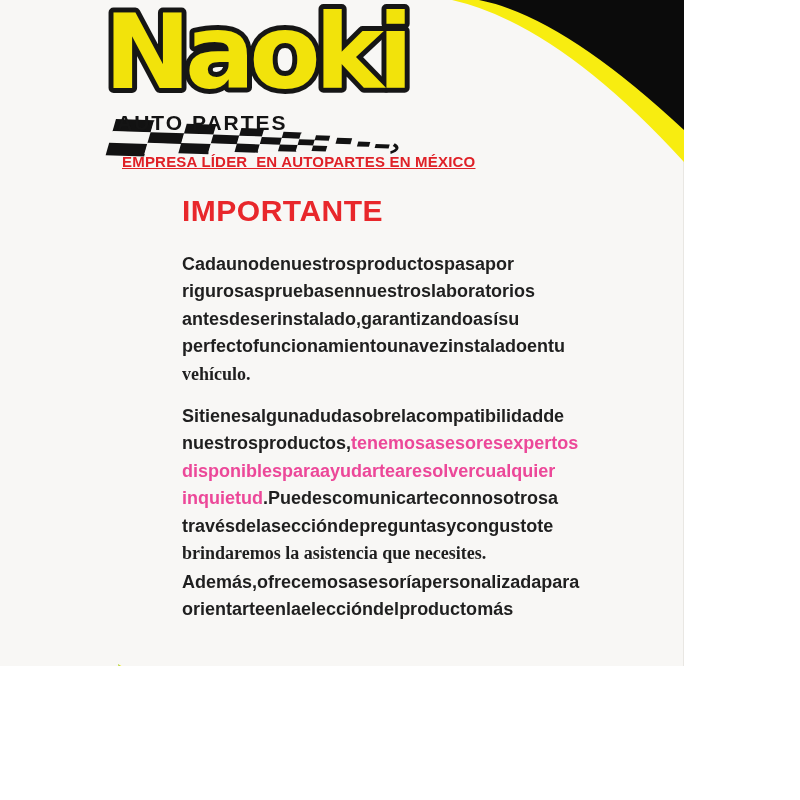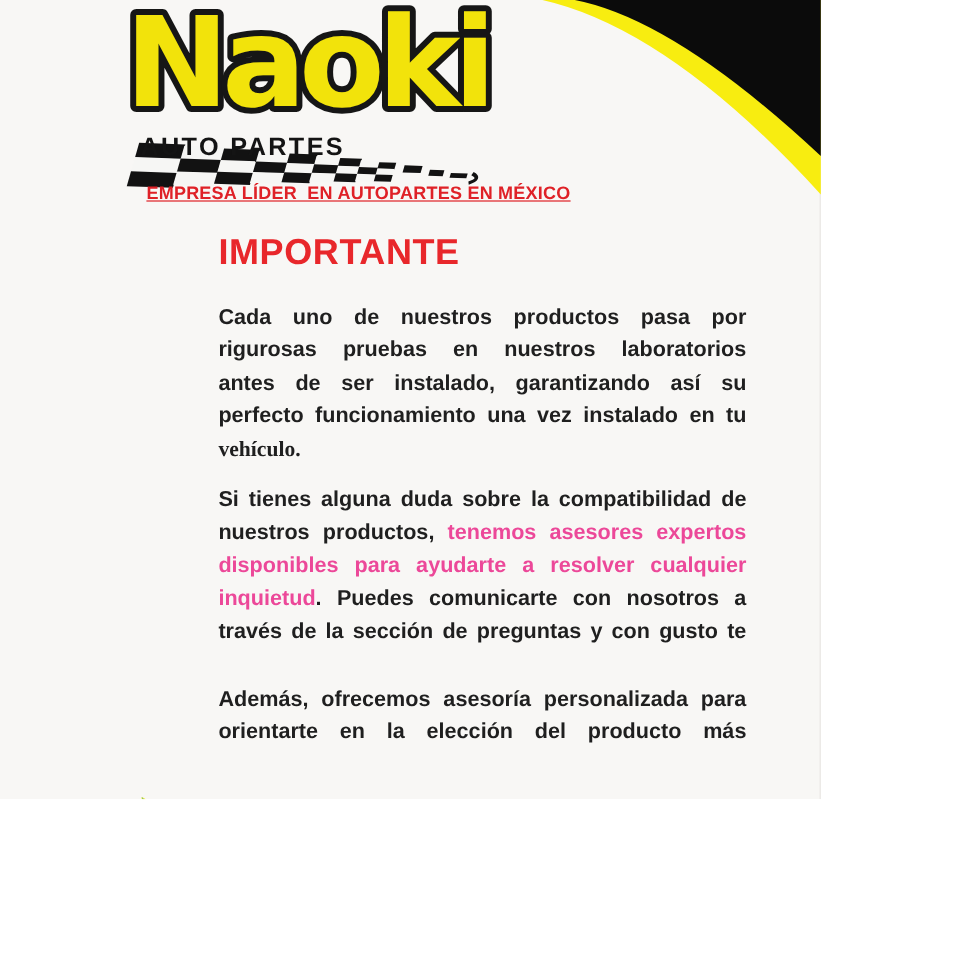--- a/index.html
+++ b/index.html
@@ -9,21 +9,21 @@
               background:#f8f7f5;border-right:1px solid #e9e7e3;}
   svg.deco{position:absolute;left:0;top:0;width:800px;height:800px;}
   .brand-sub{position:absolute;left:117px;top:111px;font-size:21px;font-weight:700;
              letter-spacing:2px;color:#141414;}
   .tagline{position:absolute;left:122px;top:153px;font-size:15px;font-weight:700;
            color:#df2127;white-space:pre;letter-spacing:.2px;text-decoration:underline;}
   .headline{position:absolute;left:182px;top:194px;font-size:30px;font-weight:700;
             color:#e8272b;letter-spacing:.5px;}
   .para{position:absolute;left:182px;width:440px;font-size:18px;font-weight:700;}
   .line{height:27.4px;line-height:27.4px;white-space:nowrap;}
-  .just{display:flex;justify-content:space-between;}
+  .just{display:flex;justify-content:flex-start;}
   .last{display:block;font-family:Liberation Serif, serif;}
   .wd{color:#1f1f1f;}
   .wr{color:#ec4899;}
 </style>
 </head>
 <body>
 
 <div class="canvas">
 
   <div class="content-bg"></div>
@@ -180,20 +180,21 @@
           <span><span class="wd">de</span></span>
           <span><span class="wd">la</span></span>
           <span><span class="wd">sección</span></span>
           <span><span class="wd">de</span></span>
           <span><span class="wd">preguntas</span></span>
           <span><span class="wd">y</span></span>
           <span><span class="wd">con</span></span>
           <span><span class="wd">gusto</span></span>
           <span><span class="wd">te</span></span>
         </div>
+        <div class="line last"><span><span class="wd">brindaremos</span></span> <span><span class="wd">la</span></span> <span><span class="wd">asistencia</span></span> <span><span class="wd">que</span></span> <span><span class="wd">necesites.</span></span></div>
       </div>
       <div class="para" style="top: 569px;">
         <div class="line just">
           <span><span class="wd">Además,</span></span>
           <span><span class="wd">ofrecemos</span></span>
           <span><span class="wd">asesoría</span></span>
           <span><span class="wd">personalizada</span></span>
           <span><span class="wd">para</span></span>
         </div>
         <div class="line just">

